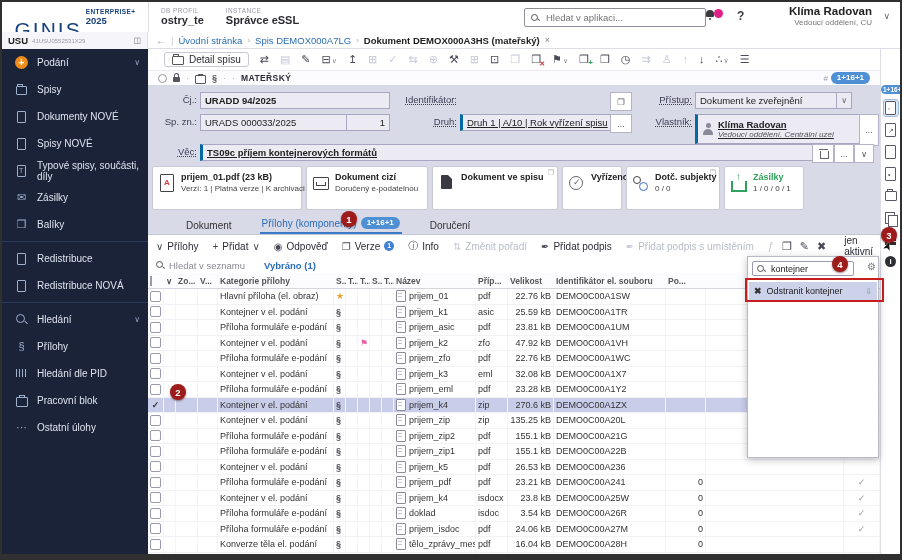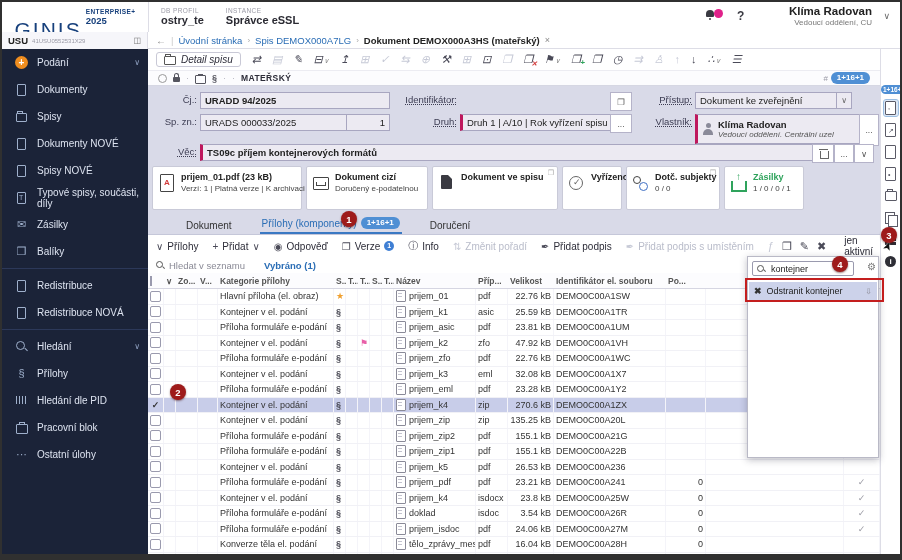--- a/index.html
+++ b/index.html
@@ -69,21 +69,21 @@
   .sicon .smark{position:absolute;font-size:7px;color:#5a5a66;left:4px;top:5px;line-height:7px;}
   .sicon.active{background:#dce8f7;outline:1px solid #9bbde0;border-radius:2px;}
   .sfold{position:absolute;left:1px;top:3px;width:10px;height:8px;border:1px solid #5a5a66;border-radius:1px;}
   .sfold::after{content:"";position:absolute;left:1px;top:-3px;width:4px;height:2px;border:1px solid #5a5a66;border-bottom:none;}
   .sstack{position:absolute;left:1px;top:2px;width:8px;height:10px;border:1px solid #5a5a66;background:#fff;}
   .sstack::after{content:"";position:absolute;left:2px;top:2px;width:8px;height:10px;border:1px solid #5a5a66;background:#fff;}
   .sarch{position:absolute;left:1px;top:2px;width:11px;height:11px;background:linear-gradient(#2e2e36 0 3px,#fff 3px 4px,#2e2e36 4px 7px,#fff 7px 8px,#2e2e36 8px 11px);}
   .sinfo{position:absolute;left:1px;top:2px;width:11px;height:11px;border-radius:50%;background:#2e2e36;color:#fff;font-size:8px;font-weight:bold;text-align:center;line-height:11px;}
   
   .main{left:146px;top:47px;width:732px;height:507px;background:#fff;}
-  .t1{height:21px;display:flex;align-items:center;gap:11px;padding:0 8px;border-bottom:1px solid #ececf2;font-style:italic;}
+  .t1{height:21px;display:flex;align-items:center;gap:11px;padding:0 16px;border-bottom:1px solid #ececf2;}
   .detailbtn{display:flex;align-items:center;gap:5px;border:1px solid #c9c9d6;border-radius:3px;padding:1px 7px;font-size:10px;color:#2c2c38;flex:none;}
   .dfold{width:12px;height:9px;position:relative;}
   .dfold::before{content:"";position:absolute;left:0;top:1px;width:10px;height:7px;border:1px solid #555;border-radius:1px;}
   .dfold::after{content:"";position:absolute;left:1px;top:-1px;width:4px;height:2px;border:1px solid #555;border-bottom:none;}
   .tbi{font-size:11px;color:#4a4a58;position:relative;line-height:1;flex:none;}
   .tbi.dis{color:#c6c9d6;}
   .tbi .sub{font-size:7px;color:#888;margin-left:1px;}
   .tbi .ovx{position:absolute;right:-4px;bottom:-2px;color:#d23b3b;font-size:7px;font-weight:bold;}
   .tbi .ovp{position:absolute;right:-4px;bottom:-2px;color:#2fa35c;font-size:8px;font-weight:bold;}
   
@@ -99,21 +99,21 @@
   .t2right{margin-left:auto;display:flex;align-items:center;gap:3px;}
   .hash{color:#9a9aa6;font-size:8px;}
   .pill{background:#4f8fd4;color:#fff;font-size:8px;font-weight:bold;border-radius:8px;padding:1px 6px;line-height:1.2;}
   
   .form{position:relative;height:128px;background:#d9dae8;}
   .flab{position:absolute;font-size:9.5px;color:#3c3c52;text-align:right;height:16px;line-height:16px;}
   .flab.lnk{text-decoration:underline dotted;}
   .finp{position:absolute;height:15px;line-height:15px;background:#eceaf2;border:1px solid #a8a6c0;font-size:9.5px;padding:0 4px;
         white-space:nowrap;overflow:hidden;display:flex;align-items:center;gap:4px;}
   .finp.bold{font-weight:bold;}
-  .finp.bl{border-left:3px solid #be185d;}
+  .finp.bl{border-left:3px solid #0369a1;text-decoration:underline;}
   .fbtn{position:absolute;height:17px;background:#fff;border:1px solid #b5b3c9;font-size:8.5px;color:#555;display:flex;align-items:center;justify-content:center;}
   .barcode{width:12px;height:8px;background:repeating-linear-gradient(90deg,#333 0 1px,transparent 1px 3px);flex:none;}
   .avatar{width:12px;height:12px;position:relative;flex:none;}
   .avatar::before{content:"";position:absolute;left:3.5px;top:0;width:5px;height:5px;border-radius:50%;background:#8a8a99;}
   .avatar::after{content:"";position:absolute;left:1px;top:6px;width:10px;height:6px;border-radius:5px 5px 0 0;background:#8a8a99;}
   .vlname{font-size:9.5px;font-weight:bold;line-height:1.2;}
   .vlrole{font-size:8px;font-style:italic;color:#555;line-height:1.2;}
   .trash{width:9px;height:9px;position:relative;}
   .trash::before{content:"";position:absolute;left:1px;top:2px;width:7px;height:7px;border:1px solid #666;border-top:none;border-radius:0 0 1px 1px;}
   .trash::after{content:"";position:absolute;left:0;top:0;width:9px;height:1px;background:#666;}
@@ -197,20 +197,24 @@
     <div class="dbblock">
       <div class="dbcol">
         <span class="dblab">DB PROFIL</span>
         <span class="dbval">ostry_te</span>
       </div>
       <div class="dbcol">
         <span class="dblab">INSTANCE</span>
         <span class="dbval">Správce eSSL</span>
       </div>
     </div>
+    <div class="appsearch">
+      <span class="mag"></span>
+      <input placeholder="Hledat v aplikaci..." style="">
+    </div>
     <span class="bell"></span>
     <span class="bellbadge"></span>
     <span class="help">?</span>
     <div class="userblock">
       <div class="uname">Klíma Radovan</div>
       <div class="urole">Vedoucí oddělení, CU</div>
     </div>
     <span class="uchev">∨</span>
   </div>
 
@@ -229,24 +233,20 @@
     <span class="crumb-sep">›</span>
     <span class="crumb-cur">Dokument DEMOX000A3HS (mateřský)</span>
     <span class="crumb-close">×</span>
   </div>
 
   <div class="abs sidebar" id="sidebar">
       <div class="sbitem">
         <span class="ic ic-plus">+</span>
         <span>Podání</span>
         <span class="sbchev">∨</span>
-      </div>
-      <div class="sbitem">
-        <span class="ic ic-doc"></span>
-        <span>Dokumenty</span>
       </div>
       <div class="sbitem">
         <span class="ic ic-folder"></span>
         <span>Spisy</span>
       </div>
       <div class="sbitem">
         <span class="ic ic-doc"></span>
         <span>Dokumenty NOVÉ</span>
       </div>
       <div class="sbitem">

